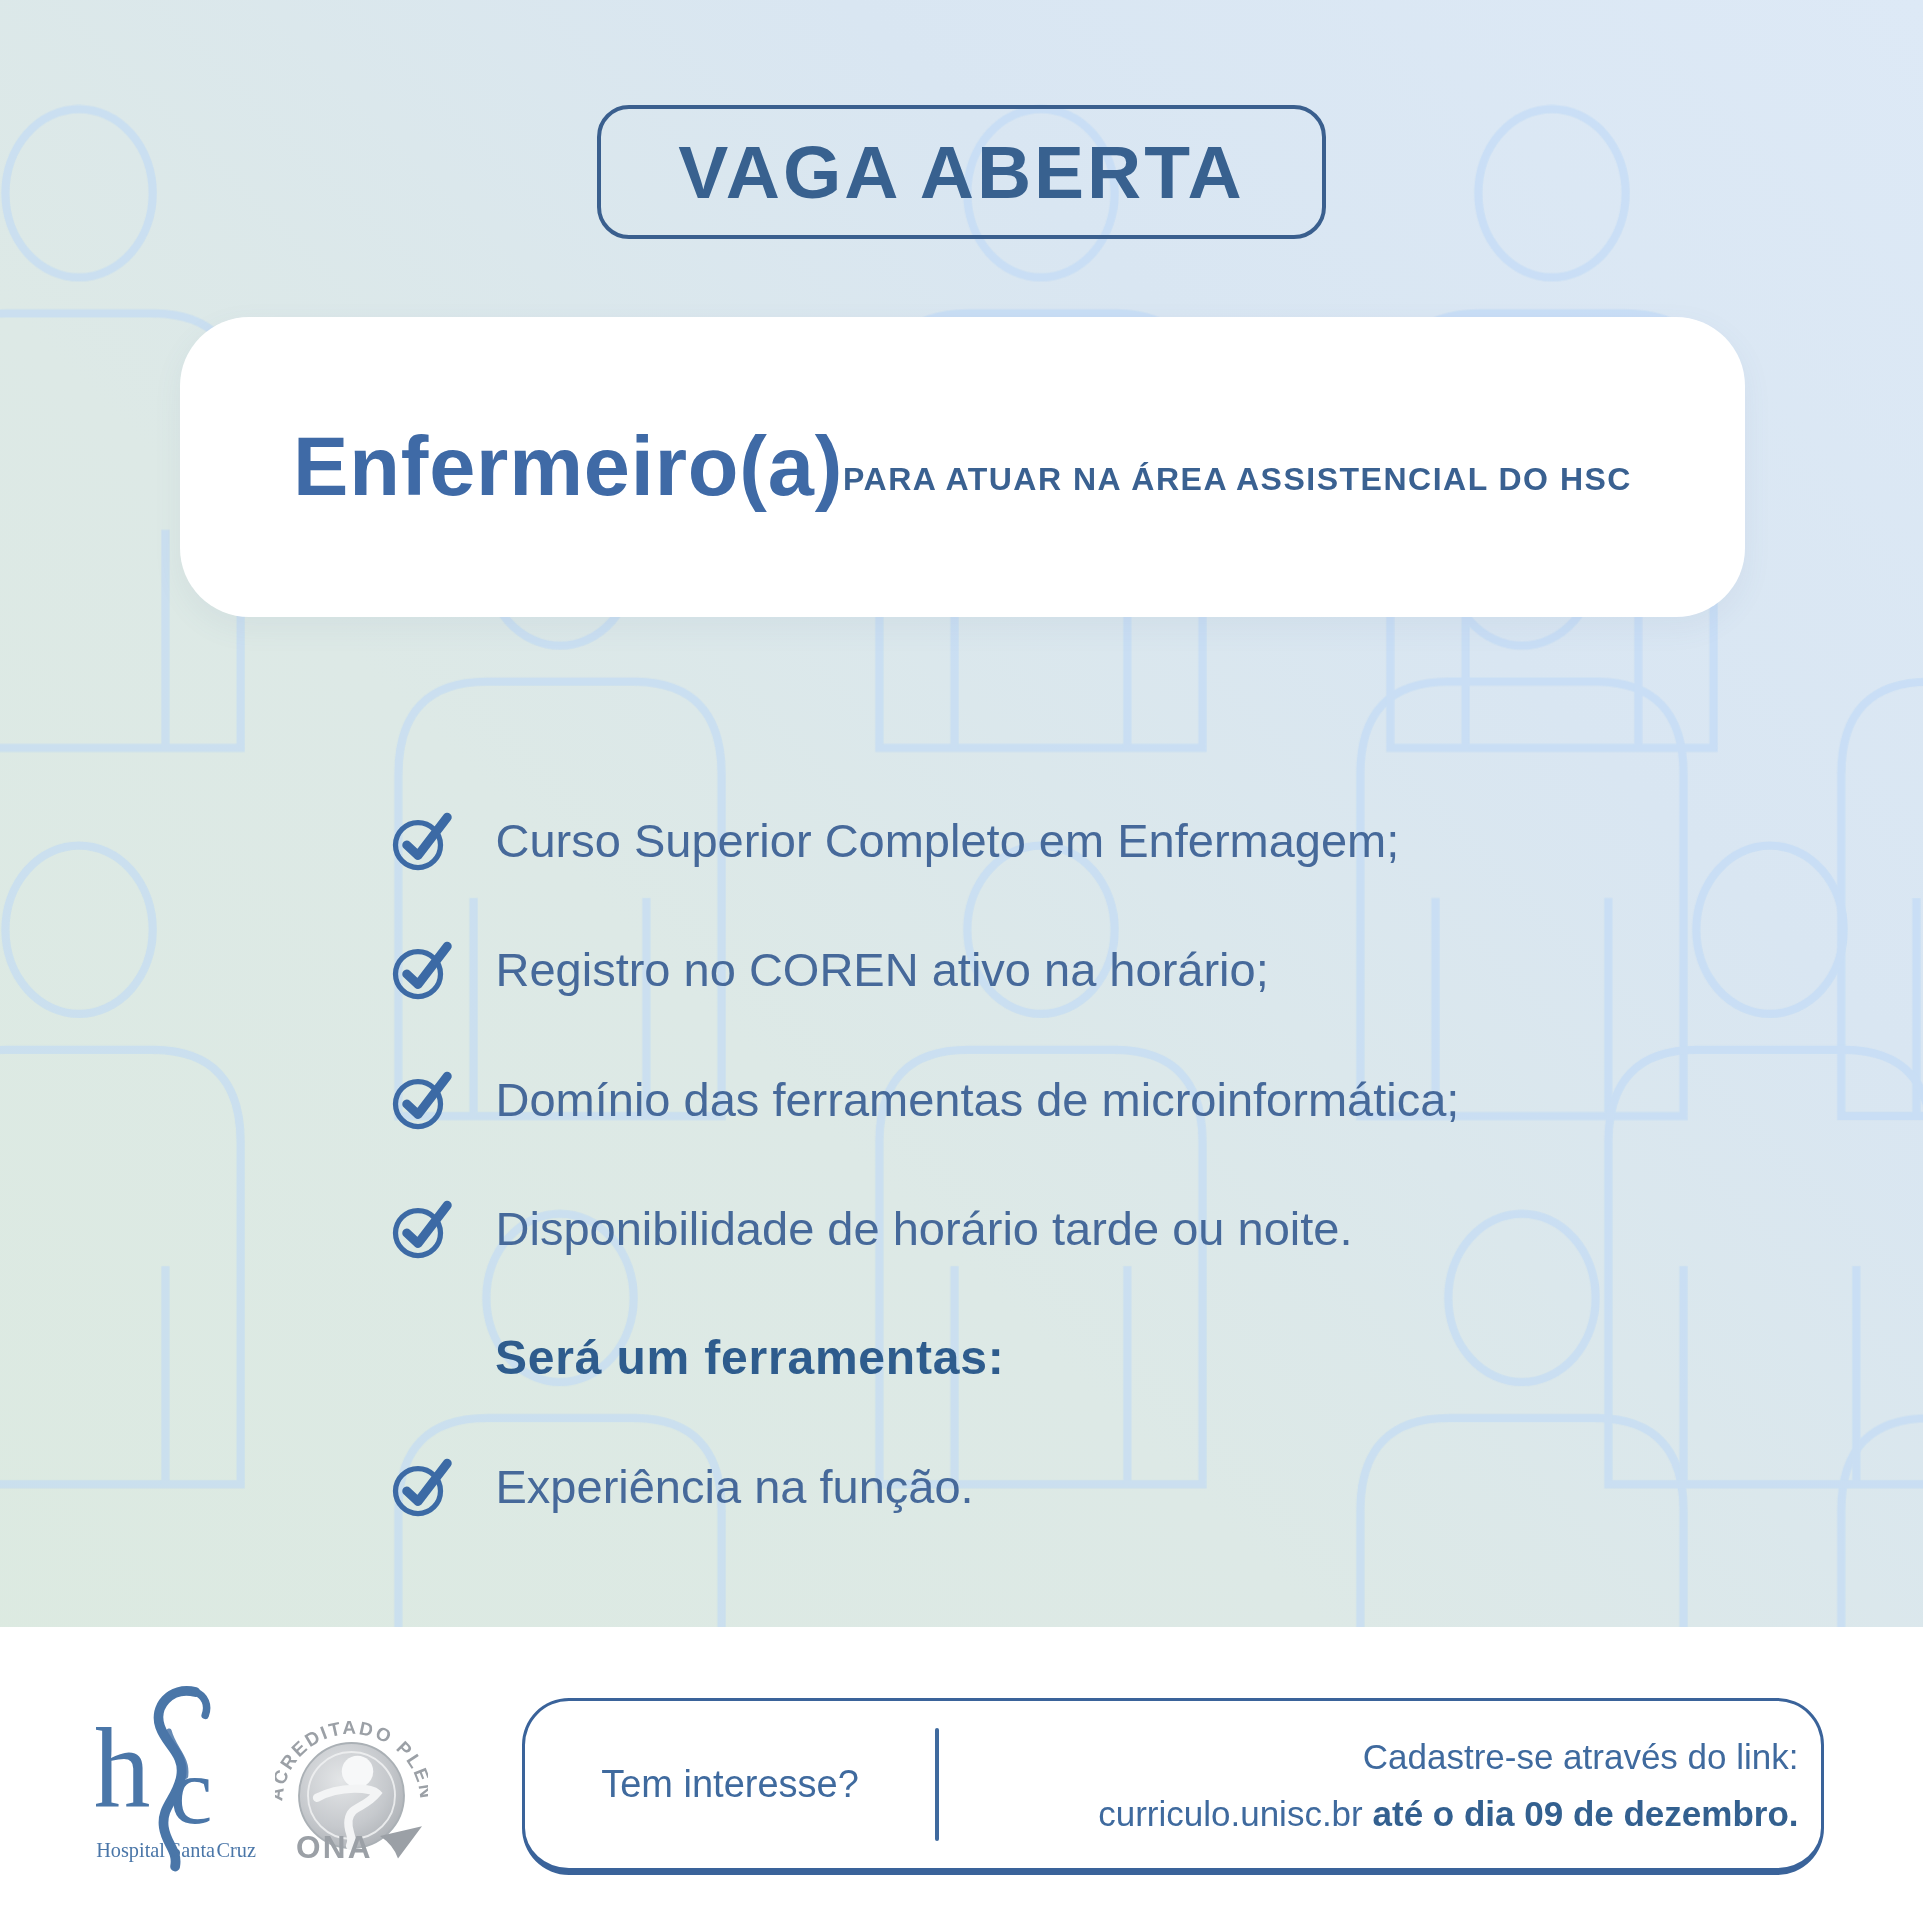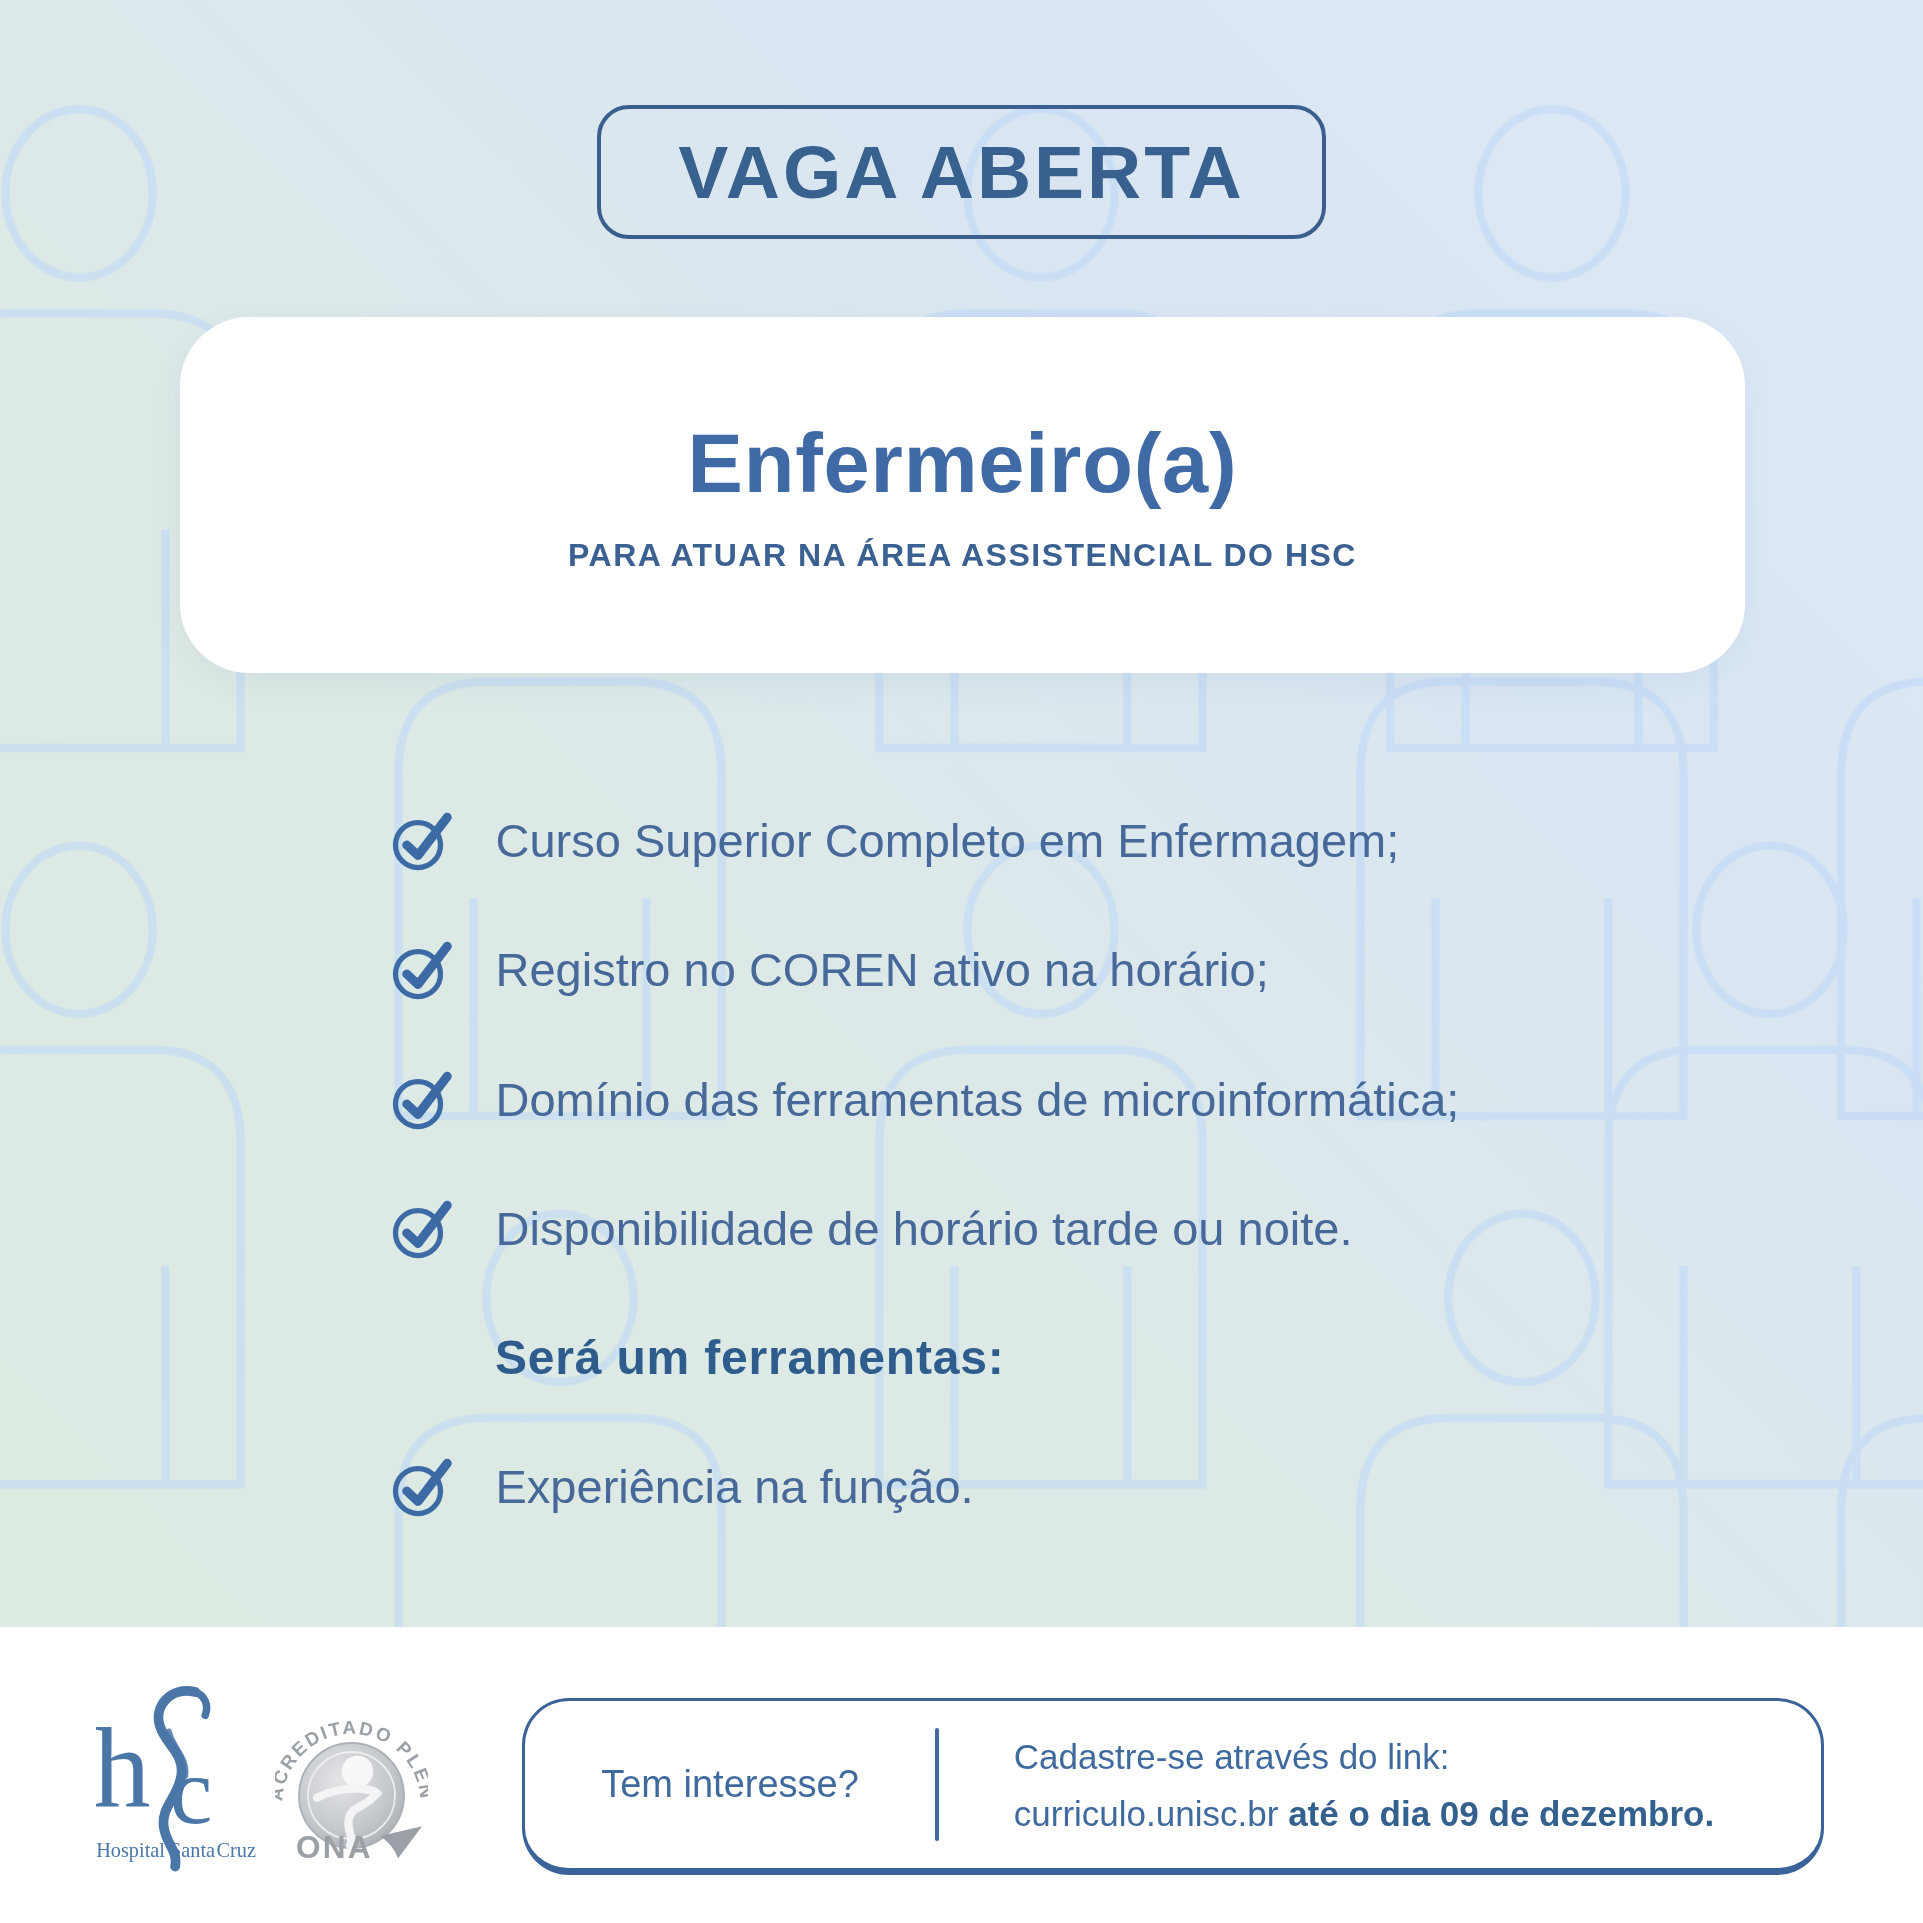--- a/index.html
+++ b/index.html
@@ -11,24 +11,24 @@
   .crowd{position:absolute;left:0;top:0;pointer-events:none;}
   
   .badge{
     position:absolute;left:597px;top:105px;width:729px;height:134px;
     border:4.5px solid #3a5f8e;border-radius:32px;box-sizing:border-box;
     display:flex;align-items:center;justify-content:center;
   }
   .badge span{font-size:75px;font-weight:bold;color:#38618f;letter-spacing:3px;}
   
   .card{
-    position:absolute;left:180px;top:317px;width:1565px;height:356px;
+    position:absolute;left:180px;top:317px;width:1565px;height:300px;
     background:#ffffff;border-radius:69px;
     box-shadow:0 10.5px 30px rgba(80,120,160,0.07);
-    display:flex;flex-direction:column;align-items:center;justify-content:center;
+    display:flex;flex-direction:row;align-items:center;justify-content:center;
     text-align:center;
   }
   .card h1{margin:0;font-size:83px;font-weight:bold;color:#3f6aa6;letter-spacing:0.8px;}
   .card h2{margin:25.6px 0 0 0;font-size:32px;font-weight:bold;color:#3a6191;letter-spacing:1.5px;}
   
   .req{
     position:absolute;left:391px;width:1323px;height:66px;
     display:flex;align-items:center;
   }
   .req .ck{width:63px;height:63px;flex:0 0 63px;margin-right:16.5px;}
@@ -45,21 +45,21 @@
     border-radius:47px;box-sizing:border-box;
     display:flex;align-items:stretch;
   }
   .interest-q{
     flex:0 0 410px;display:flex;align-items:center;justify-content:center;
     font-size:38px;color:#3f6a9e;
   }
   .vdiv{flex:0 0 3.8px;background:#3f6a9e;height:113px;align-self:center;border-radius:2.3px;}
   .interest-cta{
     flex:1;display:flex;flex-direction:column;justify-content:center;
-    padding-left:75px;padding-right:22.5px;font-size:35px;color:#3f6a9e;line-height:57px;
+    padding-left:75px;padding-right:22.5px;font-size:35px;color:#3f6a9e;line-height:57px;align-items:flex-end;
   }
   .interest-cta b{color:#33608f;margin-left:0.28em;}
 </style>
 </head>
 <body>
 
 <div class="canvas">
 
   <svg class="crowd" width="1924" height="1627" viewBox="0 0 2560 2165">
     <defs>

